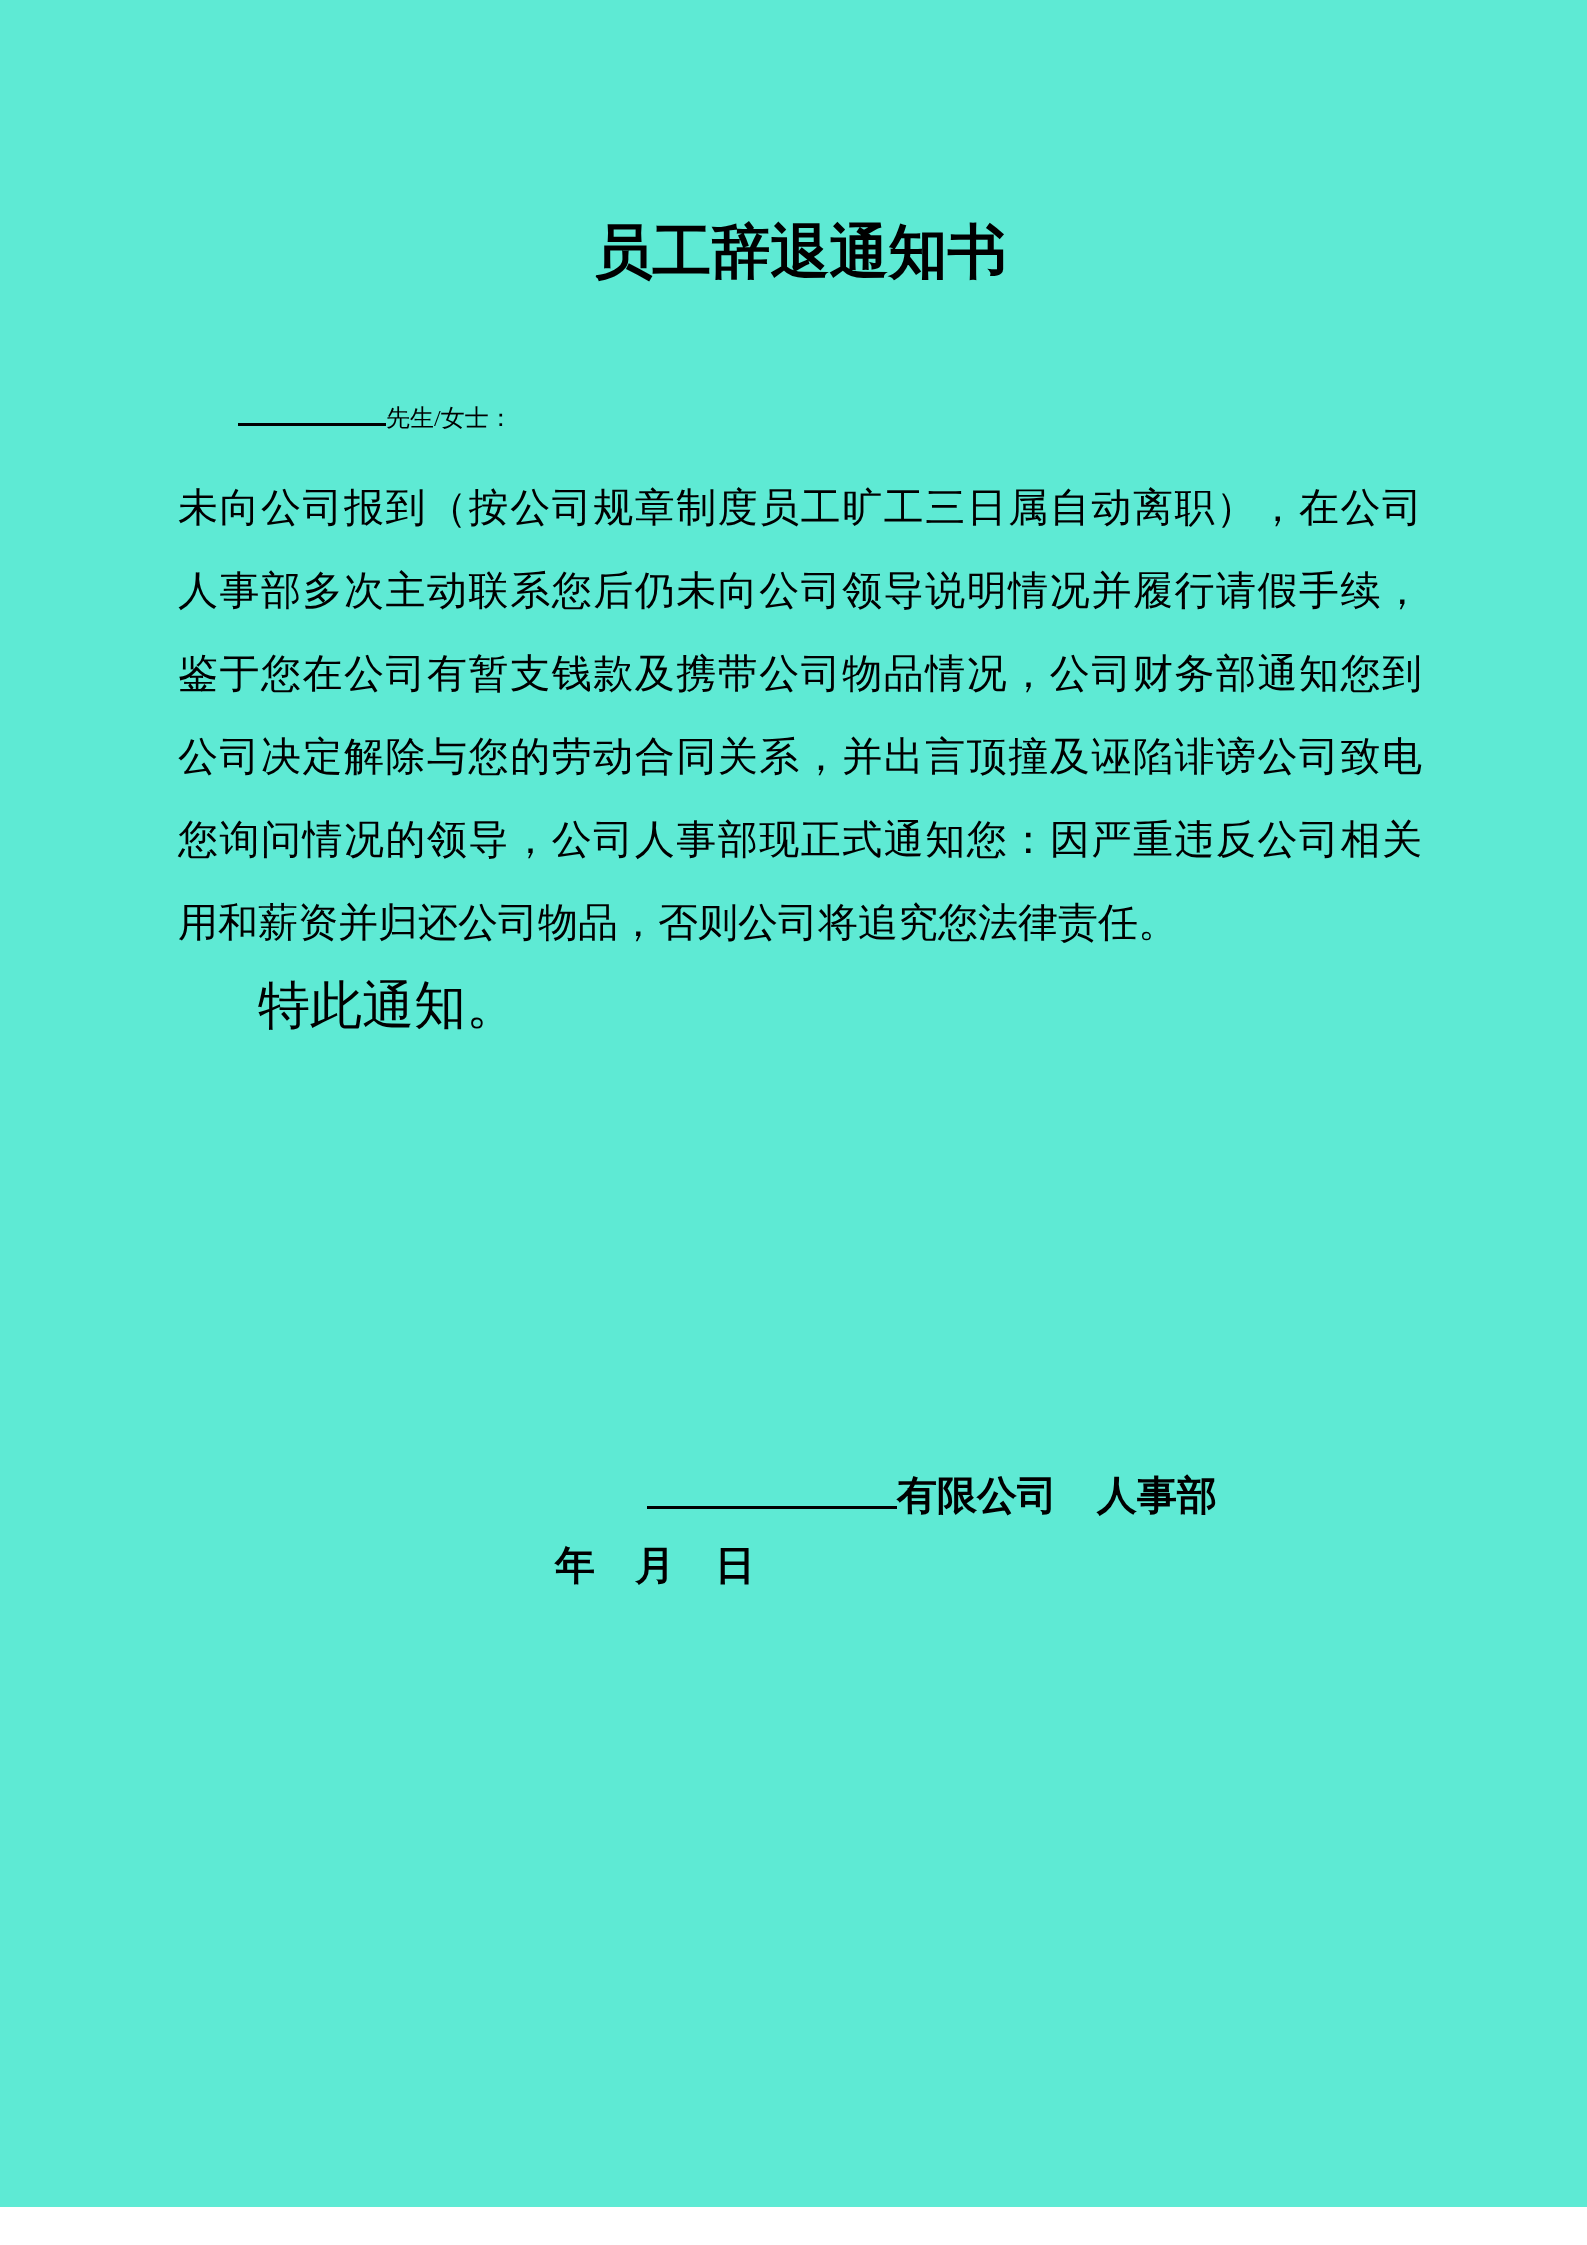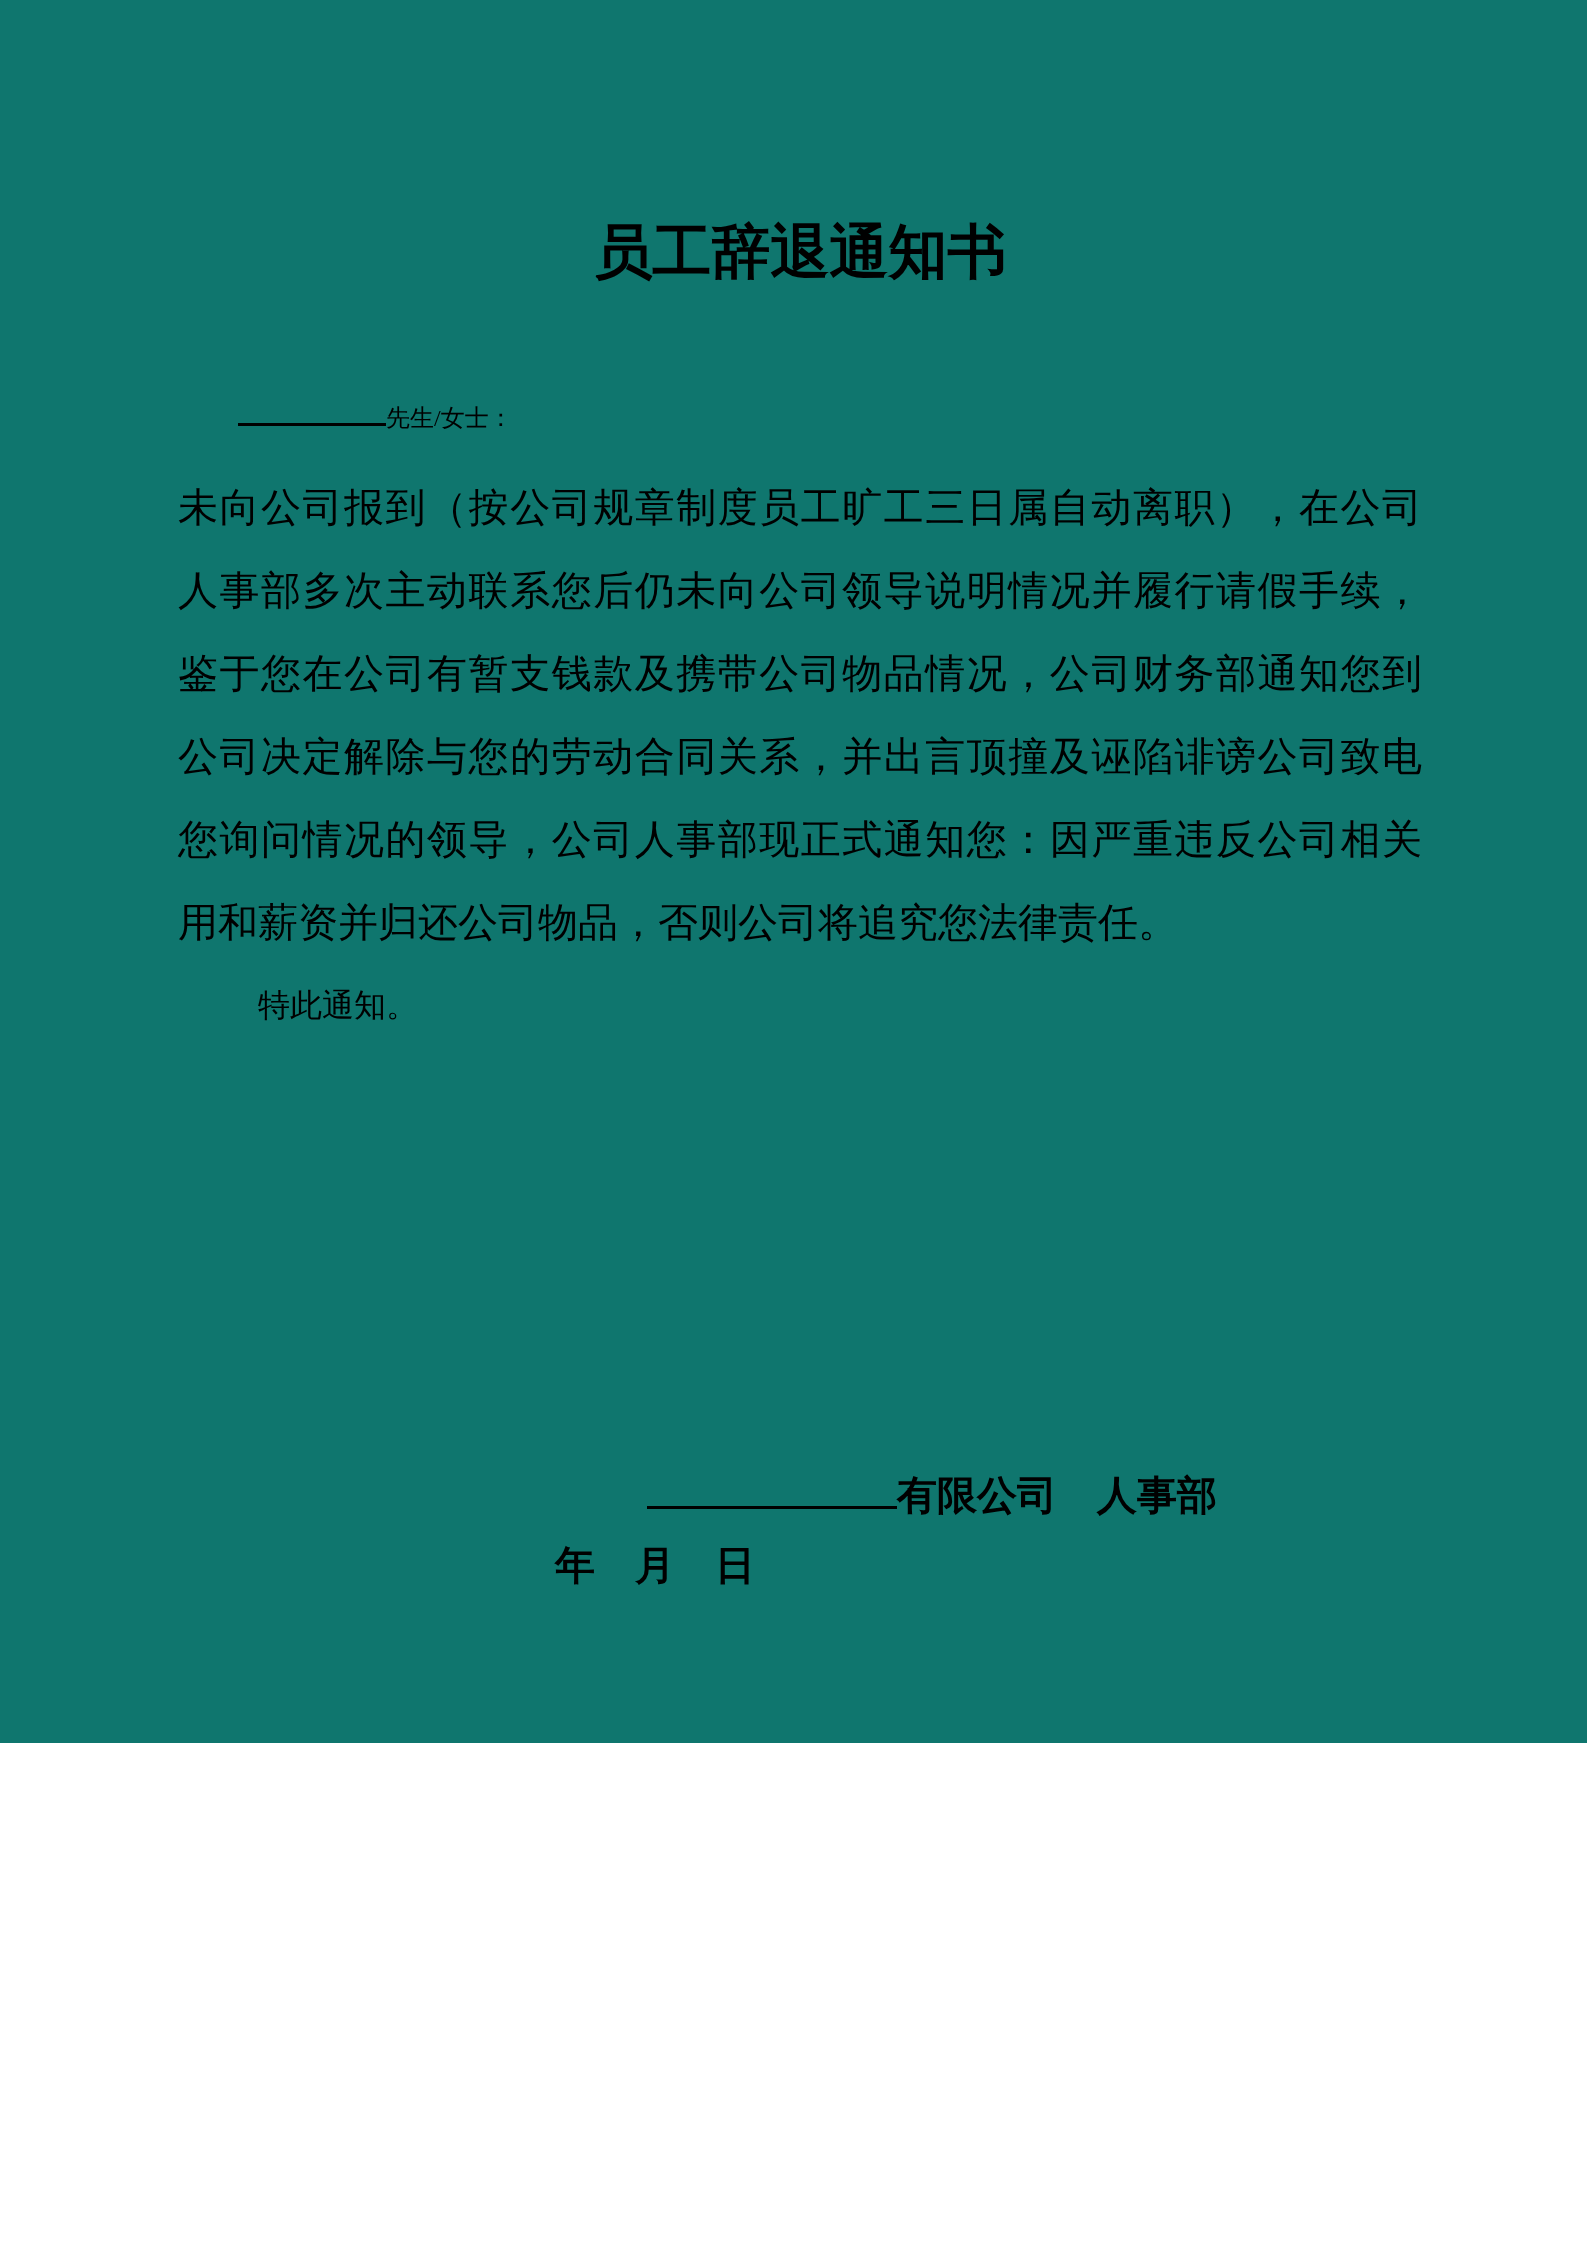--- a/index.html
+++ b/index.html
@@ -1,20 +1,20 @@
 <!DOCTYPE html>
 <html><head>
 <meta charset="utf-8">
 <style>
   html, body { margin: 0; padding: 0; background: #ffffff; }
   .page {
     position: relative;
     width: 1587px;
-    height: 1743px;
-    background: #0f766e;
+    height: 2207px;
+    background: #5eead4;
     color: #000000;
     font-family: "Liberation Serif", "DejaVu Serif", serif;
     box-sizing: border-box;
     padding: 0 165px 0 178px;
     overflow: hidden;
   }
   .title {
     padding-top: 222px;
     text-align: center;
     font-size: 59px;
@@ -41,21 +41,21 @@
     line-height: 83px;
   }
   .body-line {
     text-align: justify;
     text-align-last: justify;
     text-justify: inter-character;
   }
   .body-line.first { padding-left: 80px; }
   .body-line.last { text-align-last: left; }
   .closing {
-    font-size: 32px;
+    font-size: 52px;
     line-height: 83px;
     text-indent: 80px;
   }
   .signature {
     margin-top: 426px;
     font-size: 40px;
     line-height: 46px;
     font-weight: bold;
     text-align: right;
     padding-right: 205px;

